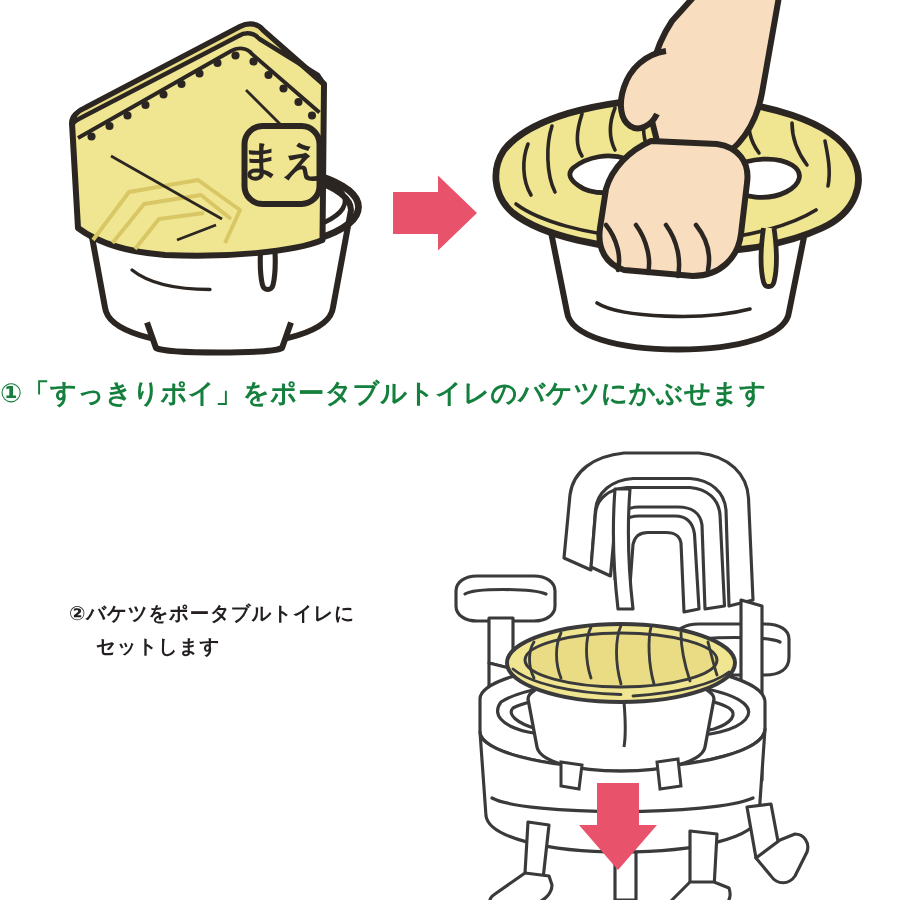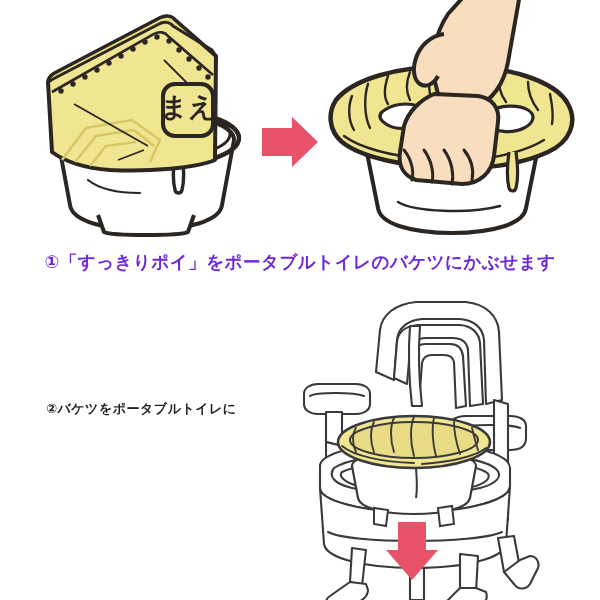--- a/index.html
+++ b/index.html
@@ -24,25 +24,25 @@
   
   #step1-illustrations {
     position: absolute;
     left: 0; top: 0;
     width: 596px; height: 245px;
   }
   #step1-caption {
     position: absolute;
     left: 0; top: 250px;
     width: 600px;
-    text-align: center;
+    text-align: left;
     font-size: 17.5px;
     font-weight: bold;
     letter-spacing: 0.5px;
-    color: #6d28d9;
+    color: #15803d;
     white-space: nowrap;
   }
 
   
   #step2-caption {
     position: absolute;
     left: 46px; top: 398px;
     width: 290px;
     font-size: 13px;
     font-weight: bold;
@@ -201,20 +201,21 @@
           </g>
         </g>
       </g>
     </svg>
   </div>
 
   <div id="step1-caption">①「すっきりポイ」をポータブルトイレのバケツにかぶせます</div>
 
   <div id="step2-caption">
     <span class="line1">②バケツをポータブルトイレに</span>
+    <span class="line2">セットします</span>
   </div>
 
   <div id="step2-illustration">
     <svg width="310" height="300" viewBox="0 0 310 300" xmlns="http://www.w3.org/2000/svg">
 
       <g fill="#ffffff" stroke="#3a3a3c" stroke-width="2.1" stroke-linejoin="round" stroke-linecap="round">
 
         <path d="M86,72 L90,30 C92,14 106,4 126,2 L176,2 C196,4 208,16 209,32 L212,100
                  L196,104 L194,40 C193,28 184,20 170,19 L132,19 C118,20 108,28 107,40 L104,80 Z"></path>
 

